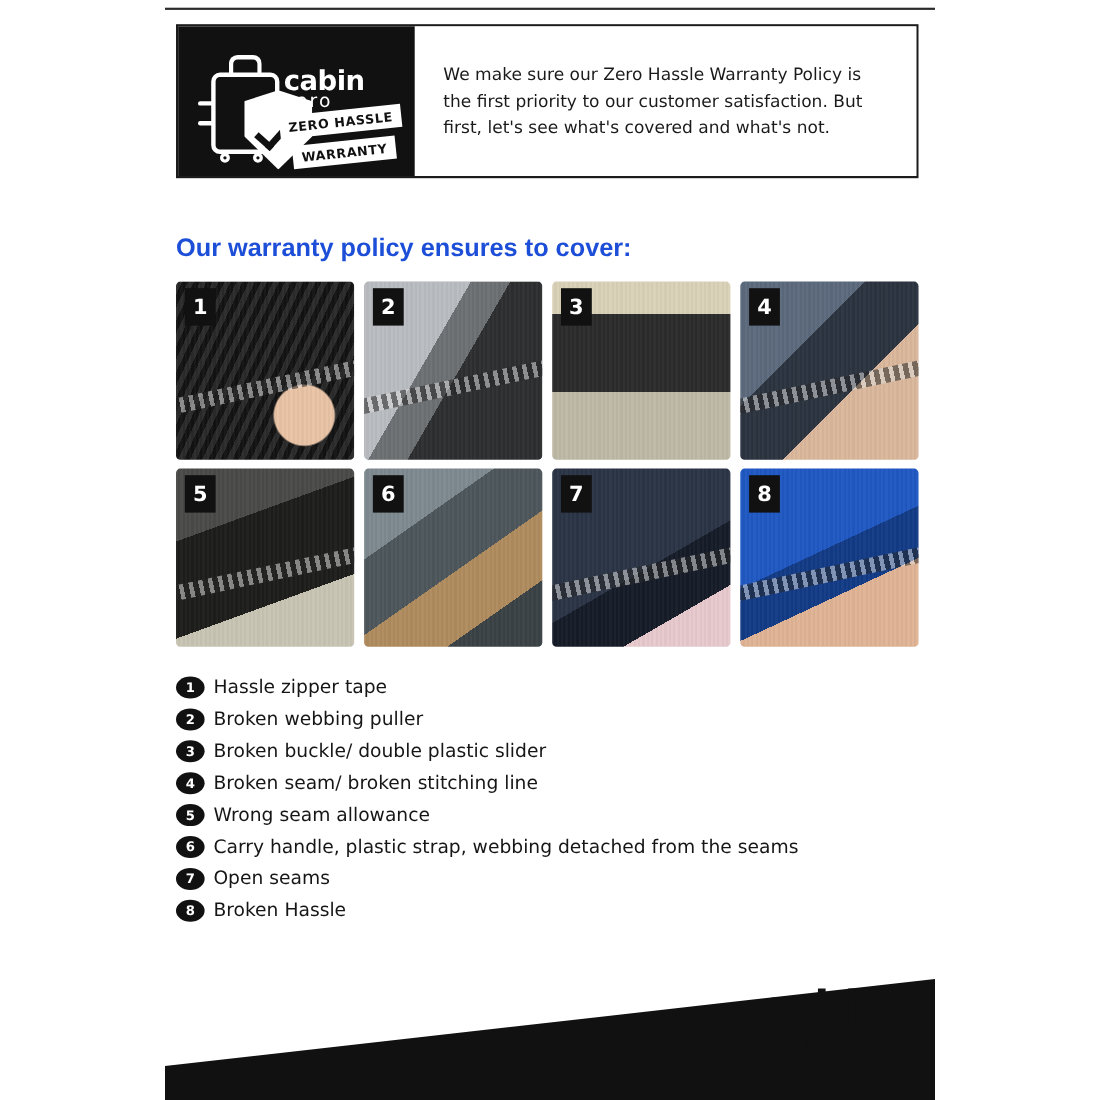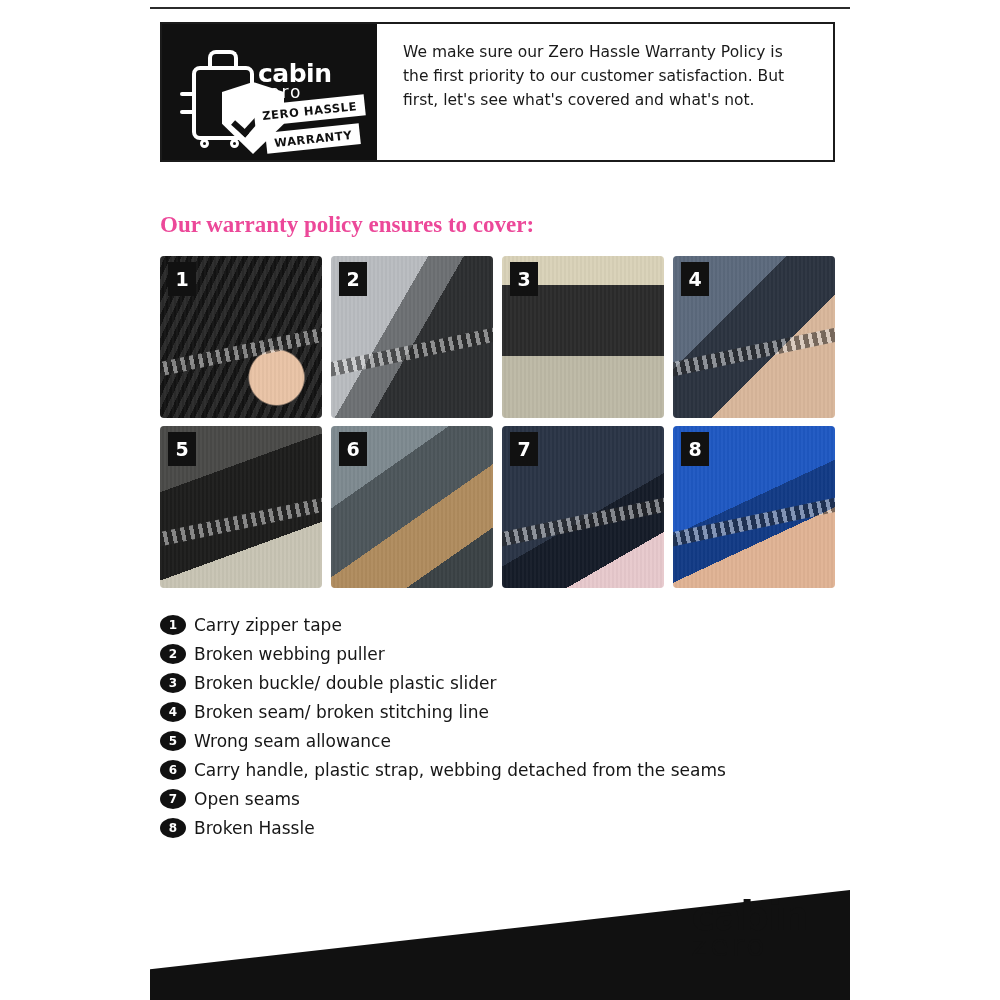--- a/index.html
+++ b/index.html
@@ -46,21 +46,21 @@
   .header-left {
     width: 215px;
     background: #111111;
     position: relative;
     flex: 0 0 215px;
   }
   .header-right {
     flex: 1;
     background: #ffffff;
     display: flex;
-    align-items: flex-start;
+    align-items: center;
     padding: 0 22px 0 26px;
     box-sizing: border-box;
   }
   .header-text {
     font-size: 15.5px;
     line-height: 1.55;
     color: #1a1a1a;
     font-family: "DejaVu Sans", sans-serif;
   }
 
@@ -182,22 +182,22 @@
     transform: rotate(42deg);
   }
 
   
   .section-title {
     position: absolute;
     left: 160px;
     top: 212px;
     font-size: 23px;
     font-weight: bold;
-    color: #ec4899;
-    font-family: Liberation Serif, serif;
+    color: #1d4ed8;
+    font-family: Liberation Sans, sans-serif;
   }
 
   
   .grid {
     position: absolute;
     left: 160px;
     top: 256px;
     width: 676px;
     display: grid;
     grid-template-columns: repeat(4, 162px);
@@ -395,21 +395,21 @@
     <div class="cell ph8">
       <div class="tex"></div>
         <div class="zip"></div>
       <div class="badge">8</div>
     </div>
   </div>
 
   <div class="list">
     <div class="list-item">
       <span class="num">1</span>
-      <span>Carry zipper tape</span>
+      <span>Hassle zipper tape</span>
     </div>
     <div class="list-item">
       <span class="num">2</span>
       <span>Broken webbing puller</span>
     </div>
     <div class="list-item">
       <span class="num">3</span>
       <span>Broken buckle/ double plastic slider</span>
     </div>
     <div class="list-item">

